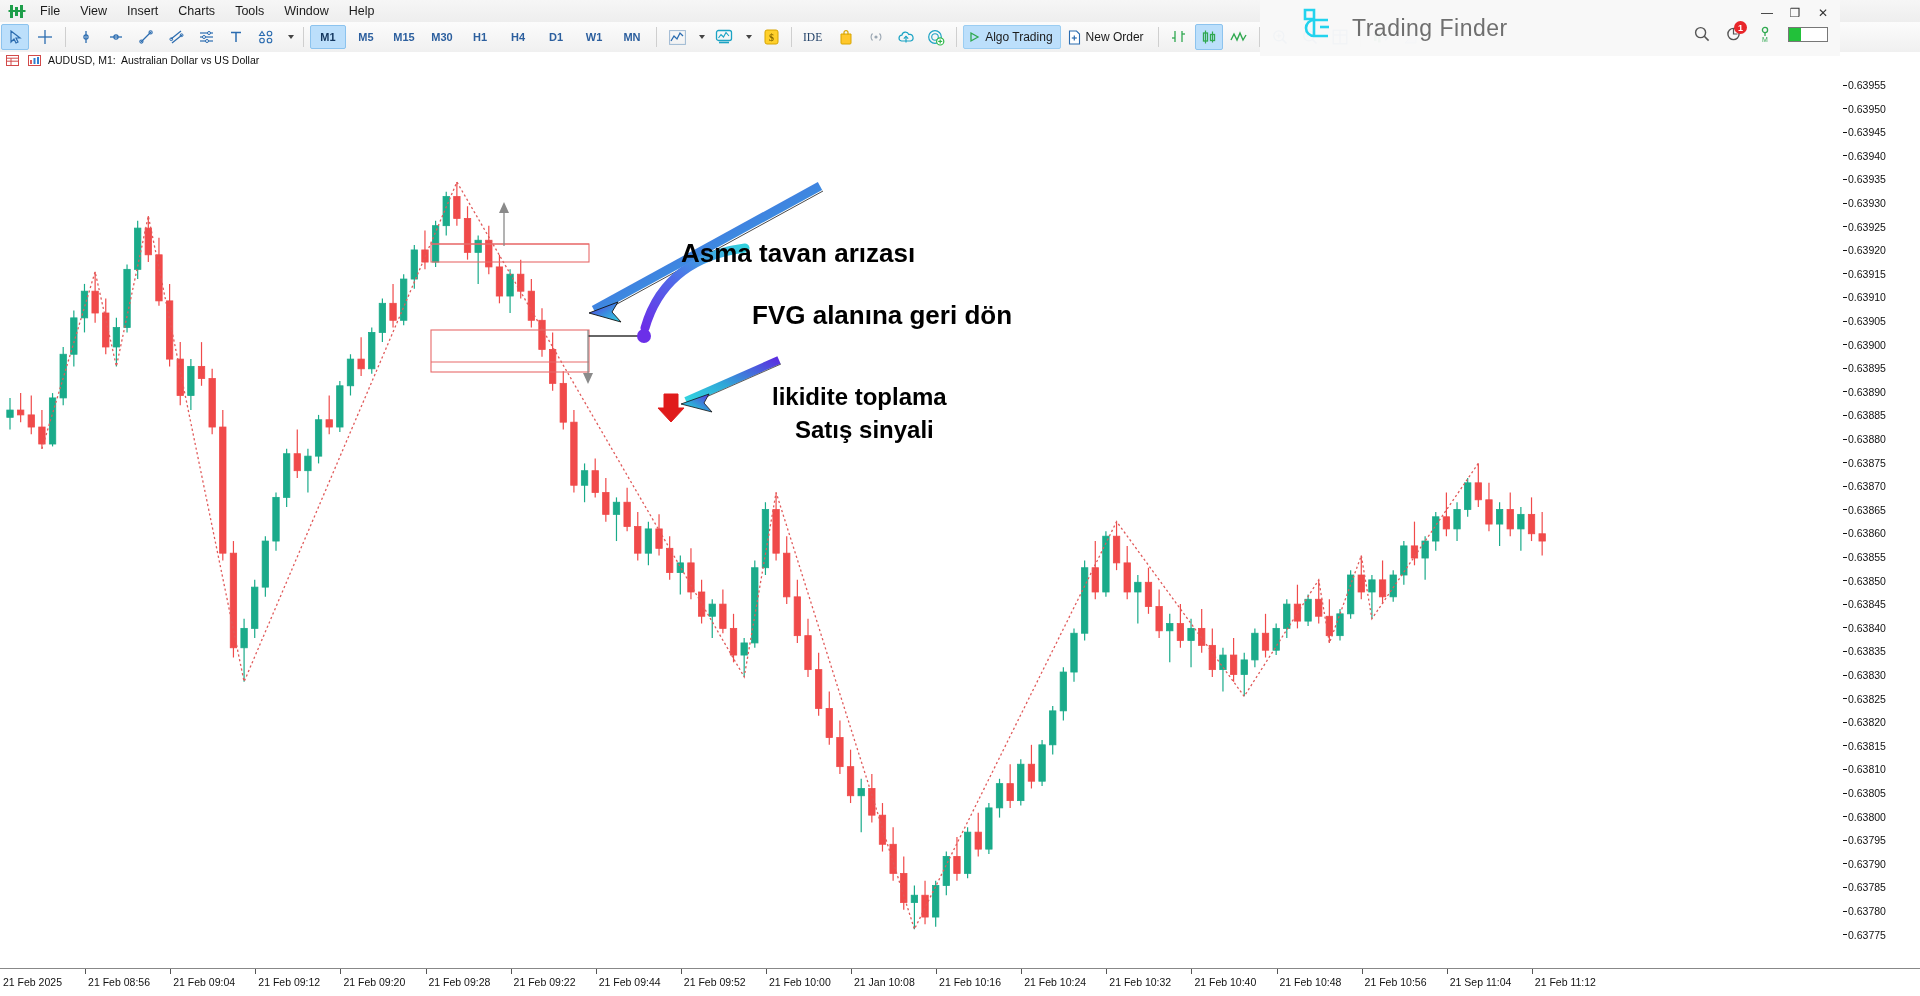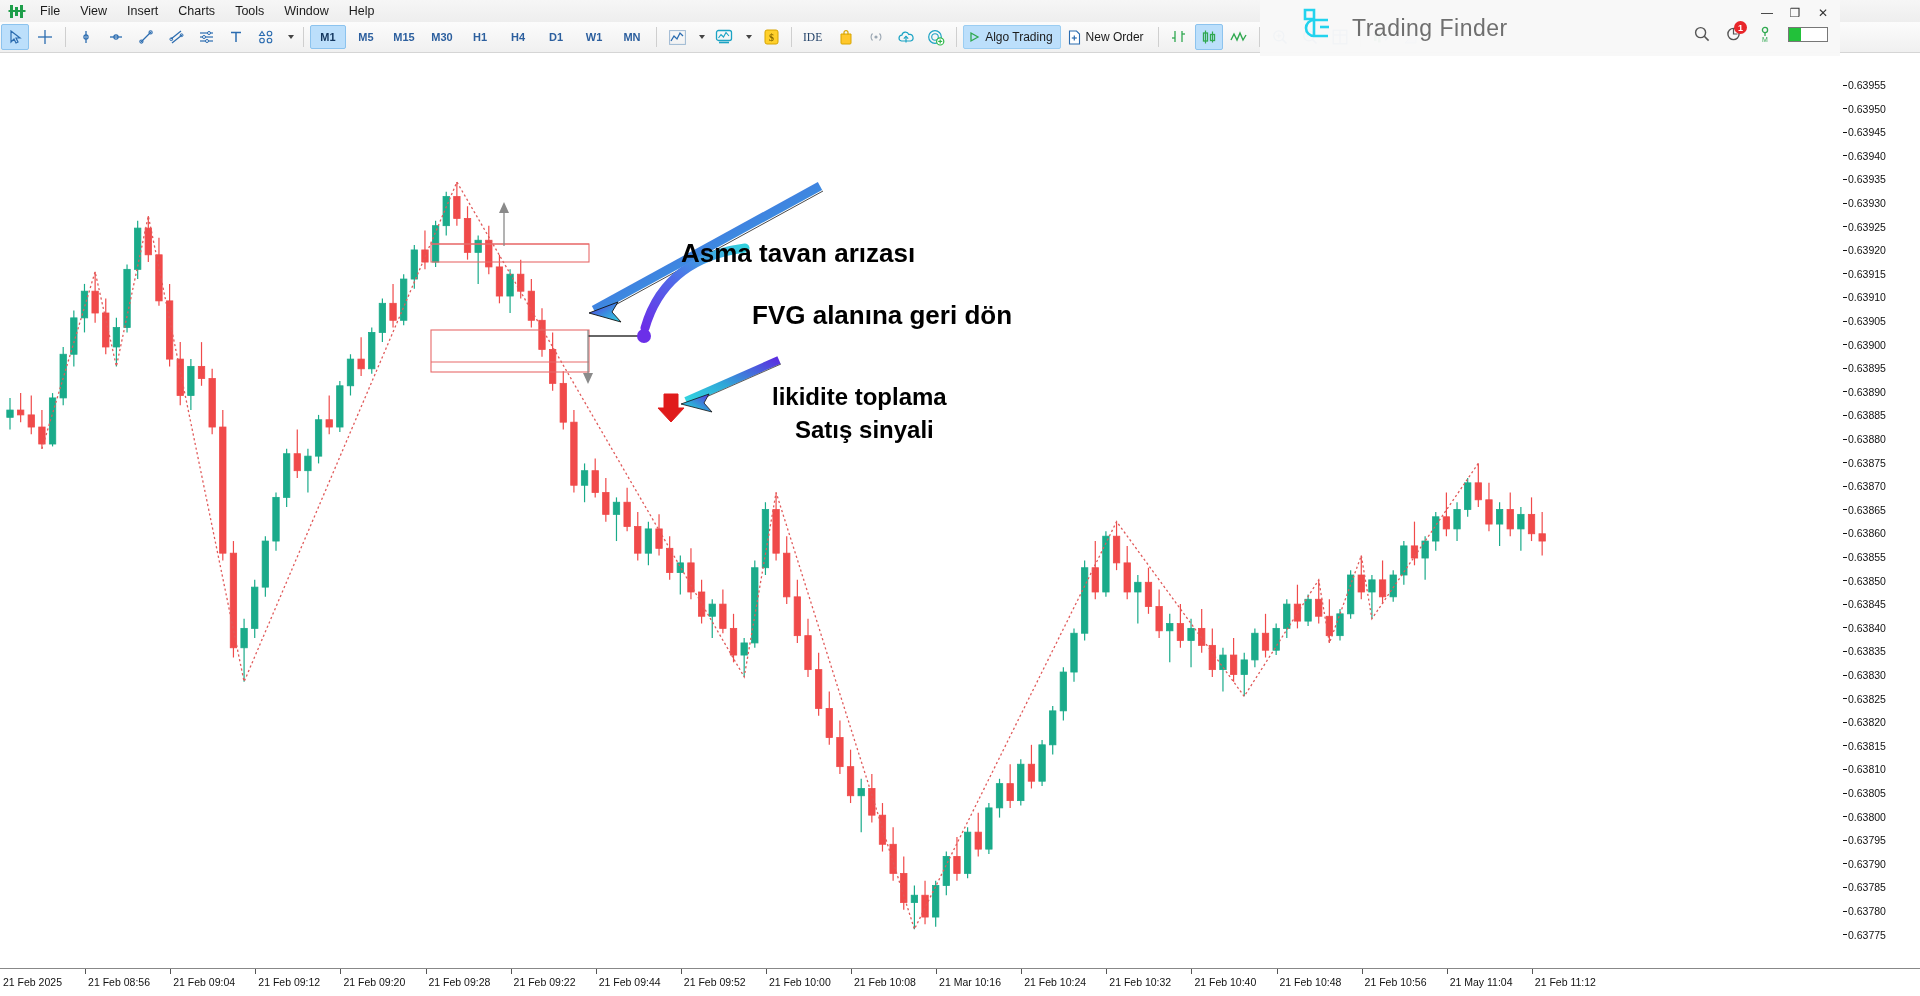--- a/index.html
+++ b/index.html
@@ -373,20 +373,39 @@
         <polyline points="13.4,4.8 16,7.5 13.4,10.2" fill="none" stroke="#2b6cb0" stroke-width="1.3"></polyline>
       </svg>
     </div>
     <div class="tb">
       <svg width="16" height="15" viewBox="0 0 16 15">
         <path d="M2 13 L13 2 L13 13 Z" fill="#cfe3f5" stroke="#7aa8d4" stroke-width="1"></path>
       </svg>
     </div>
   </div>
 
+  <div class="charttab">
+    <span class="tabicon">
+      <svg width="13" height="11" viewBox="0 0 13 11">
+        <rect x="0.5" y="0.5" width="12" height="10" fill="#fff" stroke="#d24a4a" stroke-width="1"></rect>
+        <line x1="0.5" y1="3.2" x2="12.5" y2="3.2" stroke="#d24a4a" stroke-width="1"></line>
+        <line x1="0.5" y1="6.2" x2="12.5" y2="6.2" stroke="#d24a4a" stroke-width="1"></line>
+        <line x1="5" y1="3.2" x2="5" y2="10.5" stroke="#d24a4a" stroke-width="1"></line>
+      </svg>
+    </span>
+    <span class="tabicon">
+      <svg width="13" height="11" viewBox="0 0 13 11">
+        <rect x="0.5" y="0.5" width="12" height="10" fill="#fff" stroke="#d24a4a" stroke-width="1"></rect>
+        <rect x="2" y="5" width="2" height="4" fill="#e05a5a"></rect>
+        <rect x="5.5" y="3" width="2" height="6" fill="#2f7fd0"></rect>
+        <rect x="9" y="2" width="2" height="7" fill="#2f7fd0"></rect>
+      </svg>
+    </span>
+    <span class="tablabel">AUDUSD, M1:  Australian Dollar vs US Dollar</span>
+  </div>
 
   <div class="chart-frame-left"></div>
   <div class="chart-area">
     <svg id="chart-svg" width="1843" height="900" viewBox="0 0 1843 900">
         <g>
           <line x1="10" y1="329.91913746630496" x2="10" y2="361.45552560645694" stroke="#1aab8a" stroke-width="1.2"></line>
           <rect x="6.8" y="342.0485175201847" width="6.4" height="7.277628032392499" fill="#1aab8a" stroke="#1aab8a" stroke-width="0.8"></rect>
           <line x1="20.64" y1="325.06738544476383" x2="20.64" y2="354.17789757411833" stroke="#f04a4a" stroke-width="1.2"></line>
           <rect x="17.44" y="342.0485175201847" width="6.4" height="4.8517520215950185" fill="#f04a4a" stroke="#f04a4a" stroke-width="0.8"></rect>
           <line x1="31.28" y1="327.4932614555074" x2="31.28" y2="366.3072776279981" stroke="#f04a4a" stroke-width="1.2"></line>
@@ -791,35 +810,35 @@
       <div class="time-lbl" style="left: 425.5px;">21 Feb 09:28</div>
       <div class="time-tick" style="left: 425.5px;"></div>
       <div class="time-lbl" style="left: 510.6px;">21 Feb 09:22</div>
       <div class="time-tick" style="left: 510.6px;"></div>
       <div class="time-lbl" style="left: 595.7px;">21 Feb 09:44</div>
       <div class="time-tick" style="left: 595.7px;"></div>
       <div class="time-lbl" style="left: 680.8px;">21 Feb 09:52</div>
       <div class="time-tick" style="left: 680.8px;"></div>
       <div class="time-lbl" style="left: 765.9px;">21 Feb 10:00</div>
       <div class="time-tick" style="left: 765.9px;"></div>
-      <div class="time-lbl" style="left: 851px;">21 Feb 10:08</div>
+      <div class="time-lbl" style="left: 851px;">21 Jan 10:08</div>
       <div class="time-tick" style="left: 851px;"></div>
-      <div class="time-lbl" style="left: 936.1px;">21 Mar 10:16</div>
+      <div class="time-lbl" style="left: 936.1px;">21 Feb 10:16</div>
       <div class="time-tick" style="left: 936.1px;"></div>
       <div class="time-lbl" style="left: 1021.2px;">21 Feb 10:24</div>
       <div class="time-tick" style="left: 1021.2px;"></div>
       <div class="time-lbl" style="left: 1106.3px;">21 Feb 10:32</div>
       <div class="time-tick" style="left: 1106.3px;"></div>
       <div class="time-lbl" style="left: 1191.4px;">21 Feb 10:40</div>
       <div class="time-tick" style="left: 1191.4px;"></div>
       <div class="time-lbl" style="left: 1276.5px;">21 Feb 10:48</div>
       <div class="time-tick" style="left: 1276.5px;"></div>
       <div class="time-lbl" style="left: 1361.6px;">21 Feb 10:56</div>
       <div class="time-tick" style="left: 1361.6px;"></div>
-      <div class="time-lbl" style="left: 1446.7px;">21 May 11:04</div>
+      <div class="time-lbl" style="left: 1446.7px;">21 Sep 11:04</div>
       <div class="time-tick" style="left: 1446.7px;"></div>
       <div class="time-lbl" style="left: 1531.8px;">21 Feb 11:12</div>
       <div class="time-tick" style="left: 1531.8px;"></div>
     </div>
 
   <div class="tf-panel">
     <div class="tf-logo">
       <svg width="38" height="40" viewBox="0 0 38 40">
         <path d="M7 2 h9 v9 h-9 z" fill="none" stroke="#22d3ee" stroke-width="2.6"></path>
         <path d="M30 12 h-14 a8 8 0 0 0 0 16 h14" fill="none" stroke="#22d3ee" stroke-width="2.6"></path>

